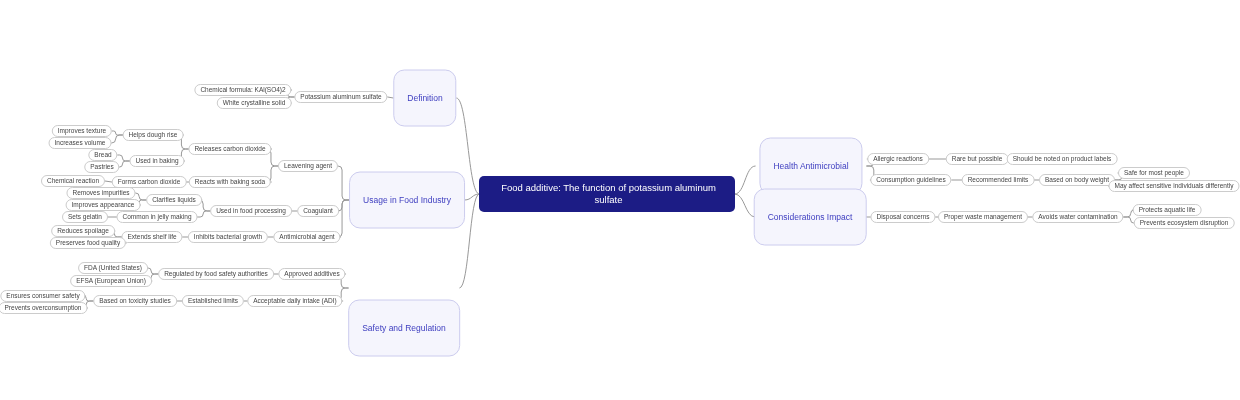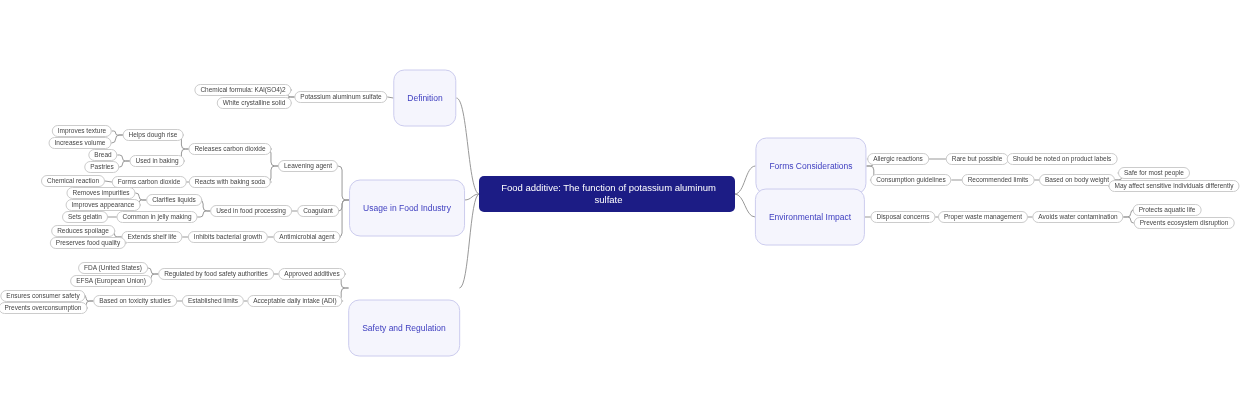--- a/index.html
+++ b/index.html
@@ -108,21 +108,21 @@
       <path d="M 1028.0234375 217 L 1032.3125 217" class="edge"></path>
       <path d="M 1123.6875 217 L 1127.1875 217 Q 1130.6875 217 1130.6875 213.5 L 1130.6875 213.5 Q 1130.6875 210 1134.1875 210 L 1132.6328125 210" class="edge"></path>
       <path d="M 1123.6875 217 L 1127.6875 217 Q 1130.6875 217 1130.6875 220 L 1130.6875 220 Q 1130.6875 223 1133.6875 223 L 1133.7421875 223" class="edge"></path>
     </svg>
 
 <div class="node root" style="left: 607px; top: 194px; padding-left: 12px;">Food additive: The function of potassium aluminum sulfate</div>
     <div class="node branch" style="left: 425px; top: 98px;">Definition</div>
     <div class="node leaf" style="left: 341px; top: 97px;">Potassium aluminum sulfate</div>
     <div class="node leaf" style="left: 243px; top: 90px;">Chemical formula: KAl(SO4)2</div>
     <div class="node leaf" style="left: 254px; top: 103px;">White crystalline solid</div>
-    <div class="node branch" style="left: 407px; top: 200px; margin-top: 8px;">Usage in Food Industry</div>
+    <div class="node branch" style="left: 407px; top: 200px;">Usage in Food Industry</div>
     <div class="node leaf" style="left: 308px; top: 166px;">Leavening agent</div>
     <div class="node leaf" style="left: 230px; top: 149px;">Releases carbon dioxide</div>
     <div class="node leaf" style="left: 153px; top: 135px;">Helps dough rise</div>
     <div class="node leaf" style="left: 82px; top: 131px;">Improves texture</div>
     <div class="node leaf" style="left: 80px; top: 143px;">Increases volume</div>
     <div class="node leaf" style="left: 157px; top: 161px;">Used in baking</div>
     <div class="node leaf" style="left: 103px; top: 155px;">Bread</div>
     <div class="node leaf" style="left: 102px; top: 167px;">Pastries</div>
     <div class="node leaf" style="left: 230px; top: 182px;">Reacts with baking soda</div>
     <div class="node leaf" style="left: 149px; top: 182px;">Forms carbon dioxide</div>
@@ -142,28 +142,28 @@
     <div class="node branch" style="left: 404px; top: 288px; margin-top: 40px;">Safety and Regulation</div>
     <div class="node leaf" style="left: 312px; top: 274px;">Approved additives</div>
     <div class="node leaf" style="left: 216px; top: 274px;">Regulated by food safety authorities</div>
     <div class="node leaf" style="left: 113px; top: 268px;">FDA (United States)</div>
     <div class="node leaf" style="left: 111px; top: 281px;">EFSA (European Union)</div>
     <div class="node leaf" style="left: 295px; top: 301px;">Acceptable daily intake (ADI)</div>
     <div class="node leaf" style="left: 213px; top: 301px;">Established limits</div>
     <div class="node leaf" style="left: 135px; top: 301px;">Based on toxicity studies</div>
     <div class="node leaf" style="left: 43px; top: 296px;">Ensures consumer safety</div>
     <div class="node leaf" style="left: 43px; top: 308px;">Prevents overconsumption</div>
-    <div class="node branch" style="left: 811px; top: 166px;">Forms Considerations</div>
+    <div class="node branch" style="left: 811px; top: 166px;">Health Antimicrobial</div>
     <div class="node leaf" style="left: 898px; top: 159px;">Allergic reactions</div>
     <div class="node leaf" style="left: 977px; top: 159px;">Rare but possible</div>
     <div class="node leaf" style="left: 1062px; top: 159px;">Should be noted on product labels</div>
     <div class="node leaf" style="left: 911px; top: 180px;">Consumption guidelines</div>
     <div class="node leaf" style="left: 998px; top: 180px;">Recommended limits</div>
     <div class="node leaf" style="left: 1077px; top: 180px;">Based on body weight</div>
     <div class="node leaf" style="left: 1154px; top: 173px;">Safe for most people</div>
     <div class="node leaf" style="left: 1174px; top: 186px;">May affect sensitive individuals differently</div>
-    <div class="node branch" style="left: 810px; top: 217px;">Environmental Impact</div>
+    <div class="node branch" style="left: 810px; top: 217px;">Considerations Impact</div>
     <div class="node leaf" style="left: 903px; top: 217px;">Disposal concerns</div>
     <div class="node leaf" style="left: 983px; top: 217px;">Proper waste management</div>
     <div class="node leaf" style="left: 1078px; top: 217px;">Avoids water contamination</div>
     <div class="node leaf" style="left: 1167px; top: 210px;">Protects aquatic life</div>
     <div class="node leaf" style="left: 1184px; top: 223px;">Prevents ecosystem disruption</div>
   </div>
 
 </body></html>

